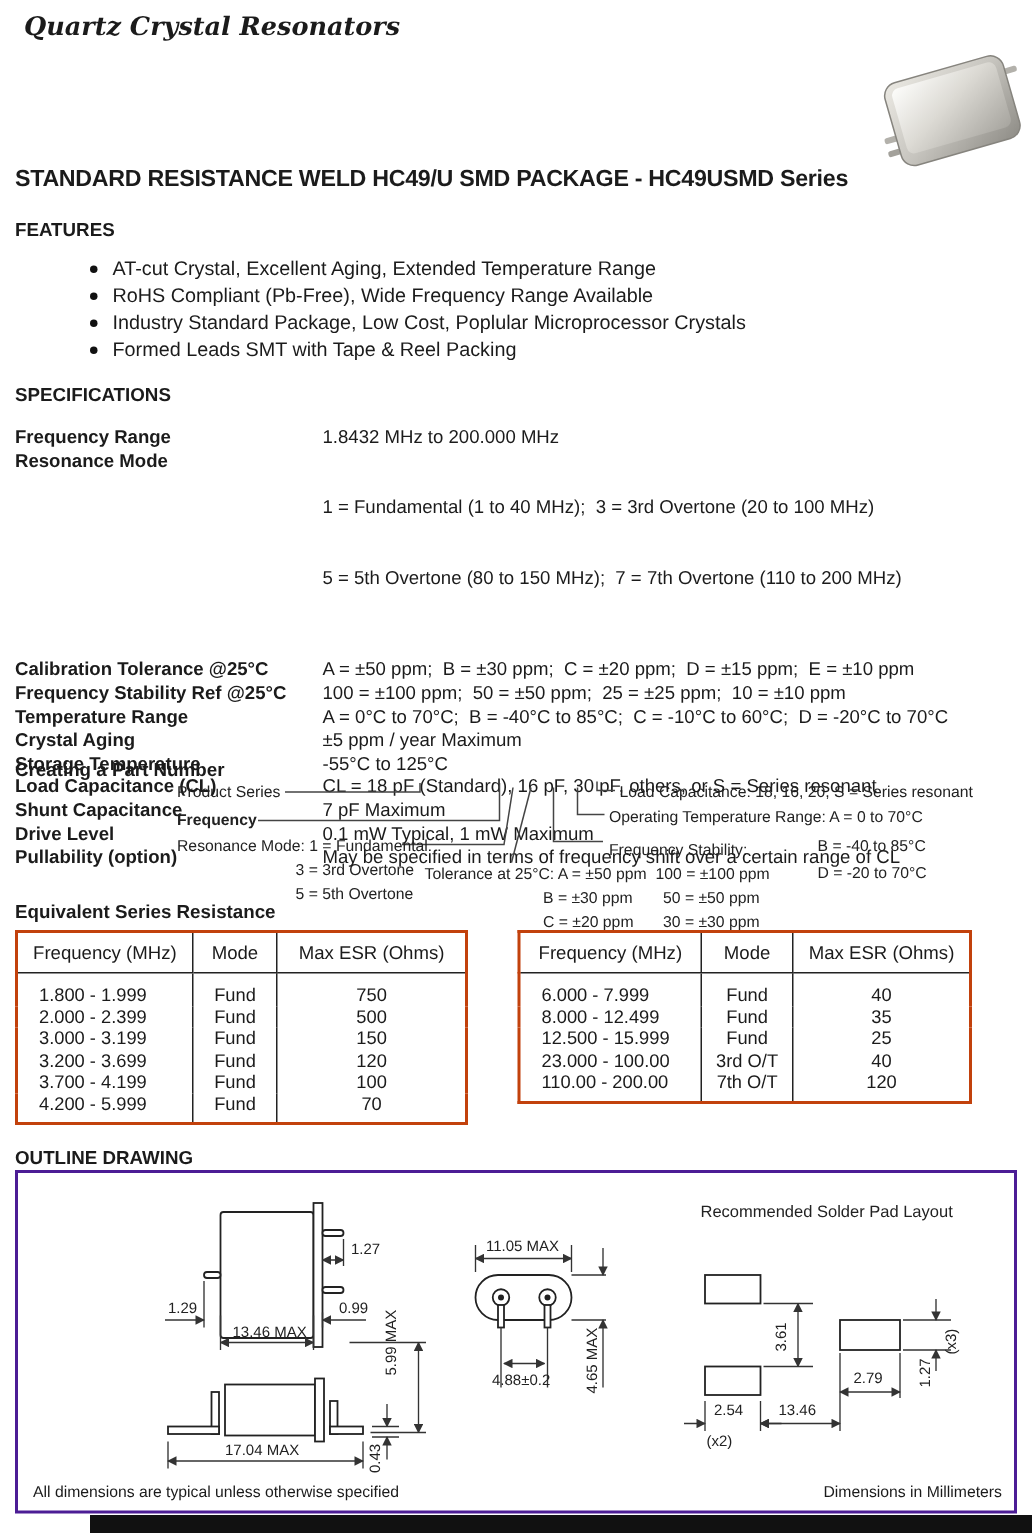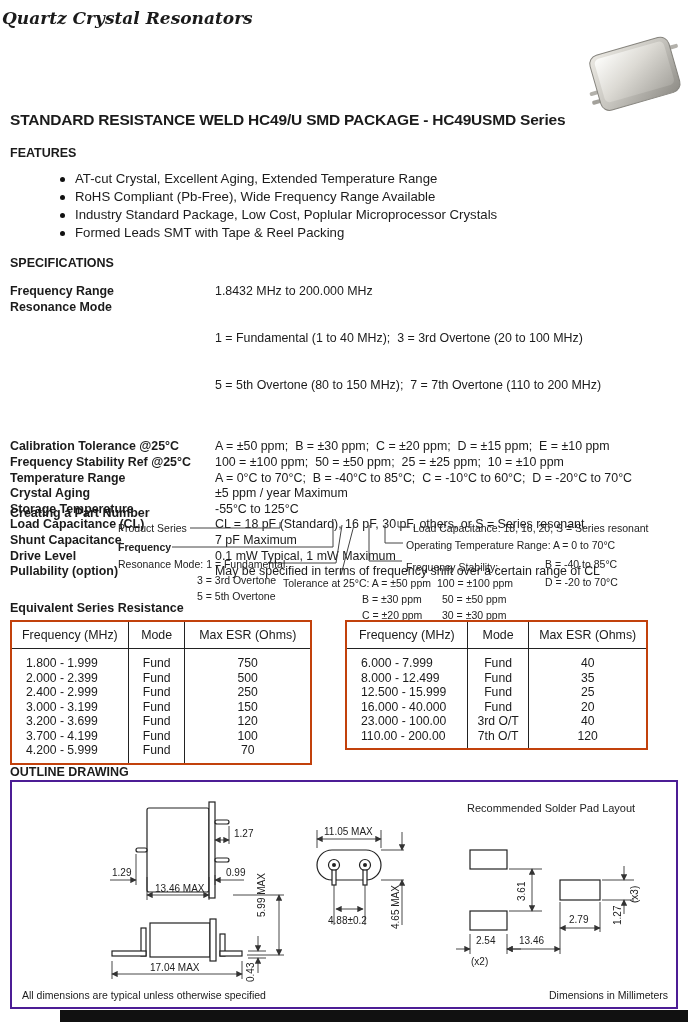--- a/index.html
+++ b/index.html
@@ -1,19 +1,19 @@
 <!DOCTYPE html>
 <html><head>
 <meta charset="utf-8">
 <style>
   html,body{margin:0;padding:0;background:#fff;}
   #page{position:relative;width:688px;height:1022px;background:#fff;overflow:hidden;
         font-family:"Liberation Sans",sans-serif;color:#1b1b1b;}
   .abs{position:absolute;}
-  .brand{left:2px;top:8px;font-family:"DejaVu Serif",serif;font-style:italic;font-weight:bold;font-size:17px;}
+  .brand{left:16px;top:8px;font-family:"DejaVu Serif",serif;font-style:italic;font-weight:bold;font-size:17px;}
   .doc-title{left:10px;top:111px;font-size:15.5px;font-weight:bold;letter-spacing:-0.2px;}
   .sec-head{font-size:12.5px;font-weight:bold;}
   .features-list{left:58px;top:170px;margin:0;padding:0;list-style:none;font-size:13.2px;line-height:18px;}
   .features-list li{position:relative;padding-left:17px;}
   .features-list li:before{content:"";position:absolute;left:2px;top:7px;width:5px;height:5px;border-radius:50%;background:#111;}
   .specs{left:10px;top:284px;width:668px;font-size:12.4px;line-height:15.6px;}
   .spec-row{display:flex;}
   .spec-row.gap{margin-top:15px;}
   .spec-label{width:205px;font-weight:bold;flex:none;}
   .spec-value{flex:1;white-space:pre-wrap;}
@@ -185,25 +185,20 @@
           <td class="freq">1.800 - 1.999</td>
           <td class="mode c2">Fund</td>
           <td class="ohm">750</td>
         </tr>
       <tr>
           <td class="freq">2.000 - 2.399</td>
           <td class="mode c2">Fund</td>
           <td class="ohm">500</td>
         </tr>
       <tr>
-          <td class="freq">2.400 - 2.999</td>
-          <td class="mode c2">Fund</td>
-          <td class="ohm">250</td>
-        </tr>
-      <tr>
           <td class="freq">3.000 - 3.199</td>
           <td class="mode c2">Fund</td>
           <td class="ohm">150</td>
         </tr>
       <tr>
           <td class="freq">3.200 - 3.699</td>
           <td class="mode c2">Fund</td>
           <td class="ohm">120</td>
         </tr>
       <tr>
@@ -240,25 +235,20 @@
         </tr>
       <tr>
           <td class="freq">8.000 - 12.499</td>
           <td class="mode c2">Fund</td>
           <td class="ohm">35</td>
         </tr>
       <tr>
           <td class="freq">12.500 - 15.999</td>
           <td class="mode c2">Fund</td>
           <td class="ohm">25</td>
-        </tr>
-      <tr>
-          <td class="freq">16.000 - 40.000</td>
-          <td class="mode c2">Fund</td>
-          <td class="ohm">20</td>
         </tr>
       <tr>
           <td class="freq">23.000 - 100.00</td>
           <td class="mode c2">3rd O/T</td>
           <td class="ohm">40</td>
         </tr>
       <tr>
           <td class="freq">110.00 - 200.00</td>
           <td class="mode c2">7th O/T</td>
           <td class="ohm">120</td>

